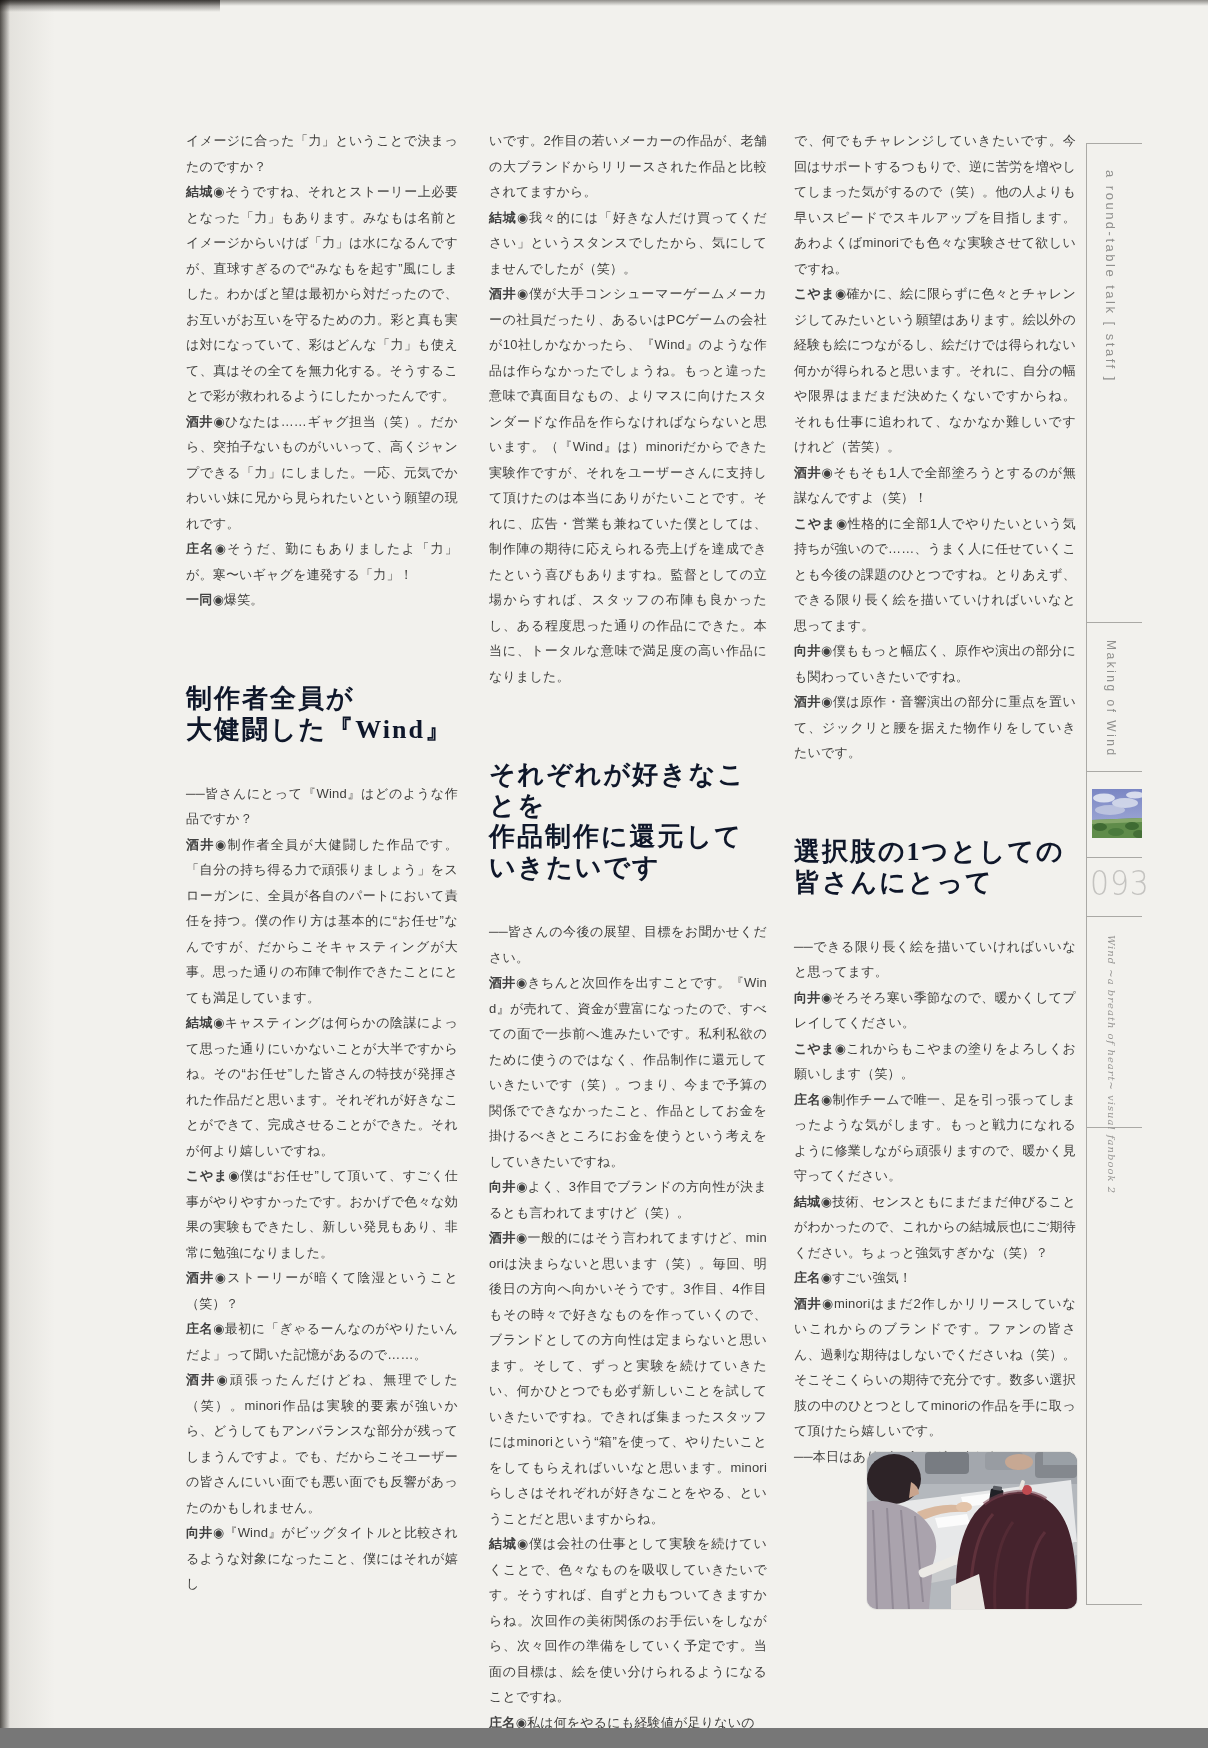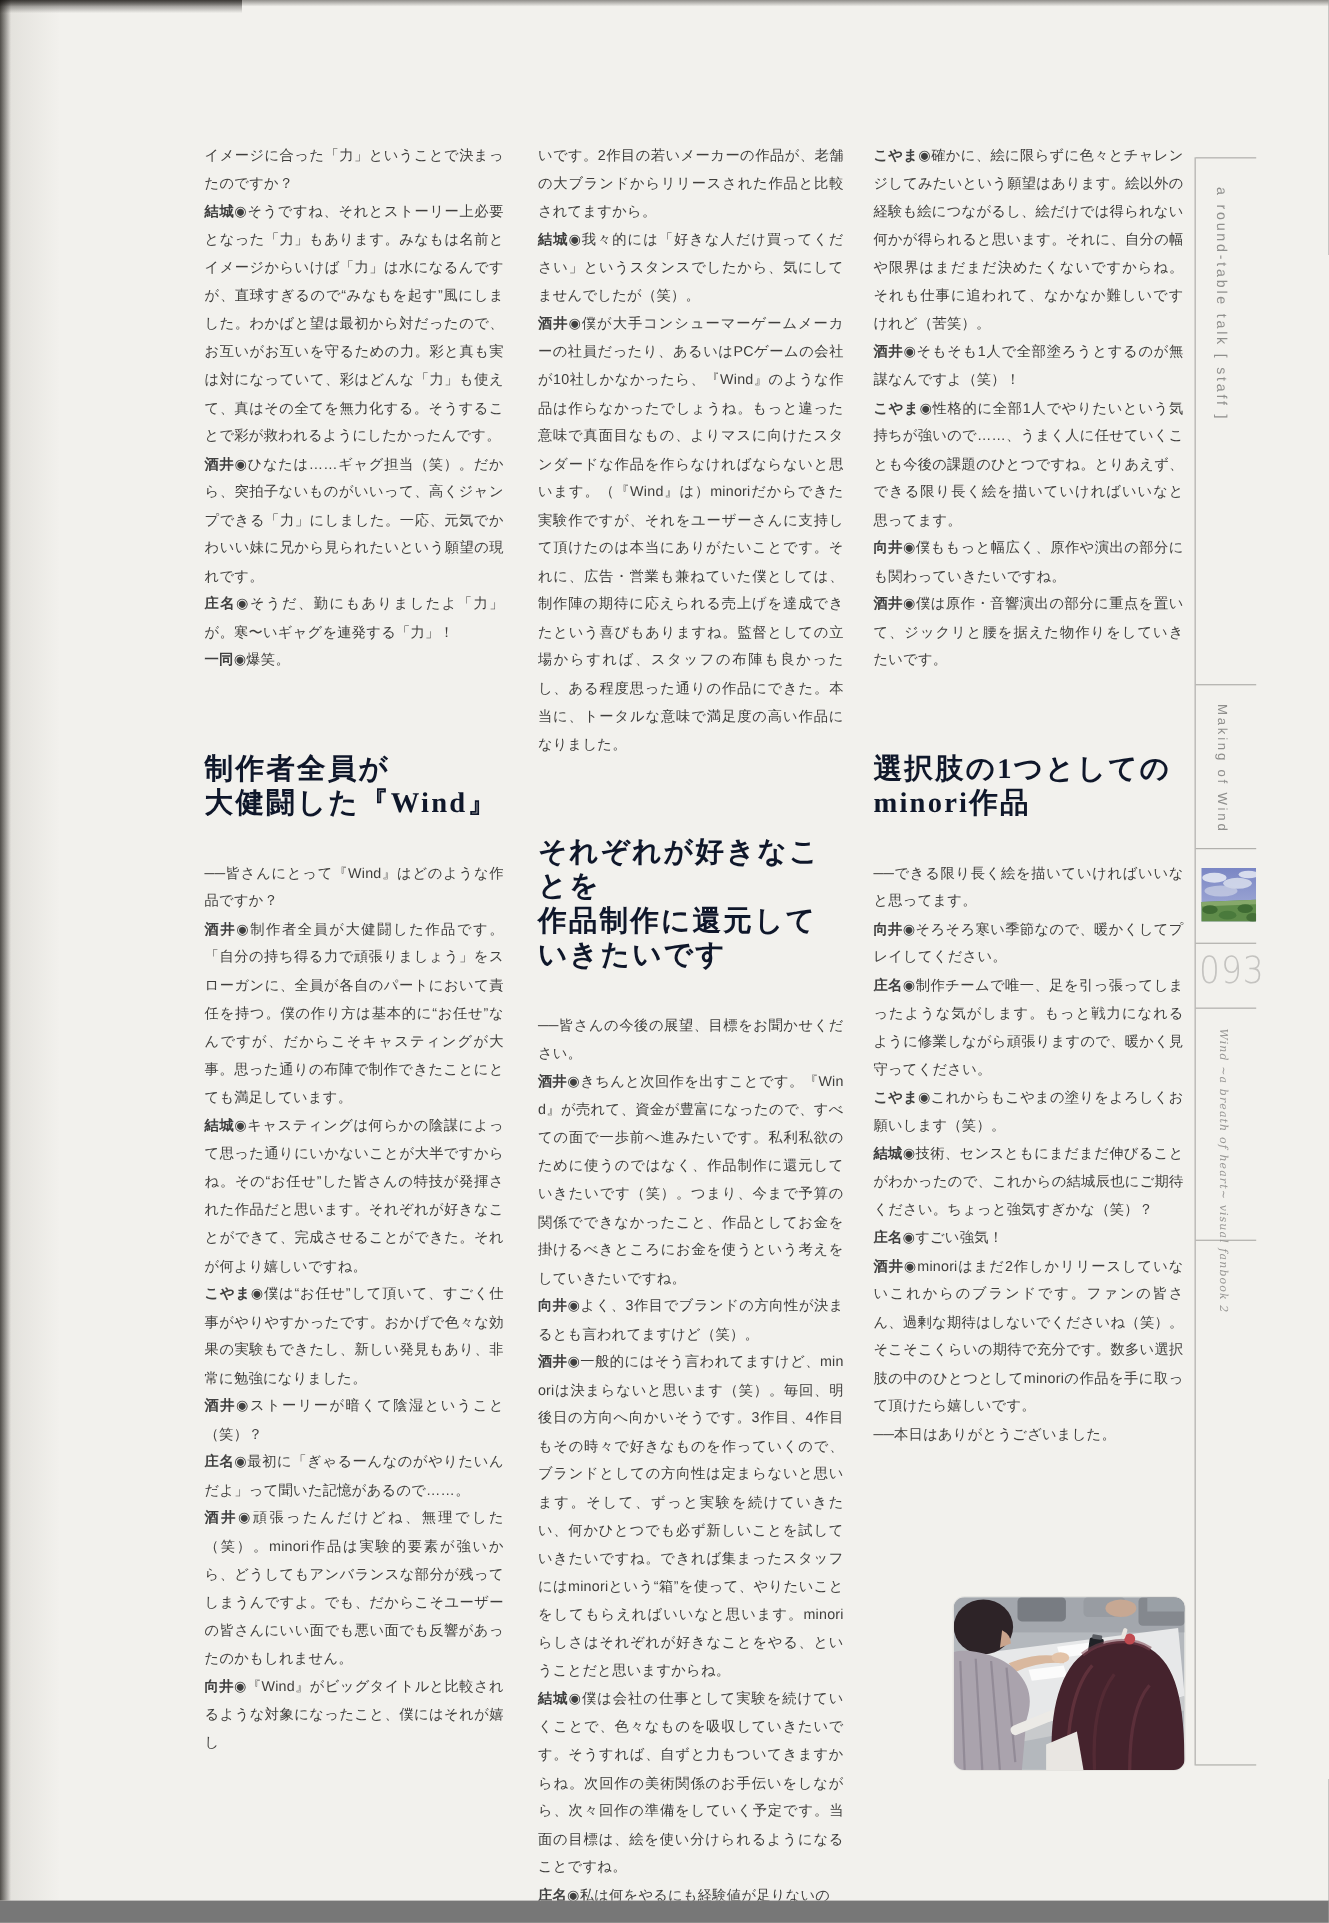--- a/index.html
+++ b/index.html
@@ -146,33 +146,34 @@
         <div>作品制作に還元していきたいです</div>
       </div>
       <p class="para">──皆さんの今後の展望、目標をお聞かせください。</p>
       <p class="para"><b class="speaker">酒井◉</b>きちんと次回作を出すことです。『Wind』が売れて、資金が豊富になったので、すべての面で一歩前へ進みたいです。私利私欲のために使うのではなく、作品制作に還元していきたいです（笑）。つまり、今まで予算の関係でできなかったこと、作品としてお金を掛けるべきところにお金を使うという考えをしていきたいですね。</p>
       <p class="para"><b class="speaker">向井◉</b>よく、3作目でブランドの方向性が決まるとも言われてますけど（笑）。</p>
       <p class="para"><b class="speaker">酒井◉</b>一般的にはそう言われてますけど、minoriは決まらないと思います（笑）。毎回、明後日の方向へ向かいそうです。3作目、4作目もその時々で好きなものを作っていくので、ブランドとしての方向性は定まらないと思います。そして、ずっと実験を続けていきたい、何かひとつでも必ず新しいことを試していきたいですね。できれば集まったスタッフにはminoriという“箱”を使って、やりたいことをしてもらえればいいなと思います。minoriらしさはそれぞれが好きなことをやる、ということだと思いますからね。</p>
       <p class="para"><b class="speaker">結城◉</b>僕は会社の仕事として実験を続けていくことで、色々なものを吸収していきたいです。そうすれば、自ずと力もついてきますからね。次回作の美術関係のお手伝いをしながら、次々回作の準備をしていく予定です。当面の目標は、絵を使い分けられるようになることですね。</p>
       <p class="para"><b class="speaker">庄名◉</b>私は何をやるにも経験値が足りないの</p>
     </div>
   <div class="column" id="col3">
+      <p class="para">で、何でもチャレンジしていきたいです。今回はサポートするつもりで、逆に苦労を増やしてしまった気がするので（笑）。他の人よりも早いスピードでスキルアップを目指します。あわよくばminoriでも色々な実験させて欲しいですね。</p>
       <p class="para"><b class="speaker">こやま◉</b>確かに、絵に限らずに色々とチャレンジしてみたいという願望はあります。絵以外の経験も絵につながるし、絵だけでは得られない何かが得られると思います。それに、自分の幅や限界はまだまだ決めたくないですからね。それも仕事に追われて、なかなか難しいですけれど（苦笑）。</p>
       <p class="para"><b class="speaker">酒井◉</b>そもそも1人で全部塗ろうとするのが無謀なんですよ（笑）！</p>
       <p class="para"><b class="speaker">こやま◉</b>性格的に全部1人でやりたいという気持ちが強いので……、うまく人に任せていくことも今後の課題のひとつですね。とりあえず、できる限り長く絵を描いていければいいなと思ってます。</p>
       <p class="para"><b class="speaker">向井◉</b>僕ももっと幅広く、原作や演出の部分にも関わっていきたいですね。</p>
       <p class="para"><b class="speaker">酒井◉</b>僕は原作・音響演出の部分に重点を置いて、ジックリと腰を据えた物作りをしていきたいです。</p>
       <div class="col-heading">
         <div>選択肢の1つとしての</div>
-        <div>minori作品</div>
+        <div>皆さんにとって</div>
       </div>
       <p class="para">──できる限り長く絵を描いていければいいなと思ってます。</p>
       <p class="para"><b class="speaker">向井◉</b>そろそろ寒い季節なので、暖かくしてプレイしてください。</p>
+      <p class="para"><b class="speaker">こやま◉</b>これからもこやまの塗りをよろしくお願いします（笑）。</p>
       <p class="para"><b class="speaker">庄名◉</b>制作チームで唯一、足を引っ張ってしまったような気がします。もっと戦力になれるように修業しながら頑張りますので、暖かく見守ってください。</p>
-      <p class="para"><b class="speaker">こやま◉</b>これからもこやまの塗りをよろしくお願いします（笑）。</p>
       <p class="para"><b class="speaker">結城◉</b>技術、センスともにまだまだ伸びることがわかったので、これからの結城辰也にご期待ください。ちょっと強気すぎかな（笑）？</p>
       <p class="para"><b class="speaker">庄名◉</b>すごい強気！</p>
       <p class="para"><b class="speaker">酒井◉</b>minoriはまだ2作しかリリースしていないこれからのブランドです。ファンの皆さん、過剰な期待はしないでくださいね（笑）。そこそこくらいの期待で充分です。数多い選択肢の中のひとつとしてminoriの作品を手に取って頂けたら嬉しいです。</p>
       <p class="para">──本日はありがとうございました。</p>
     </div>
 
   <div class="side-rule"></div>
   <div class="side-tick" style="top:143px;"></div>
   <div class="side-tick" style="top:622px;"></div>
   <div class="side-tick" style="top:771px;"></div>

